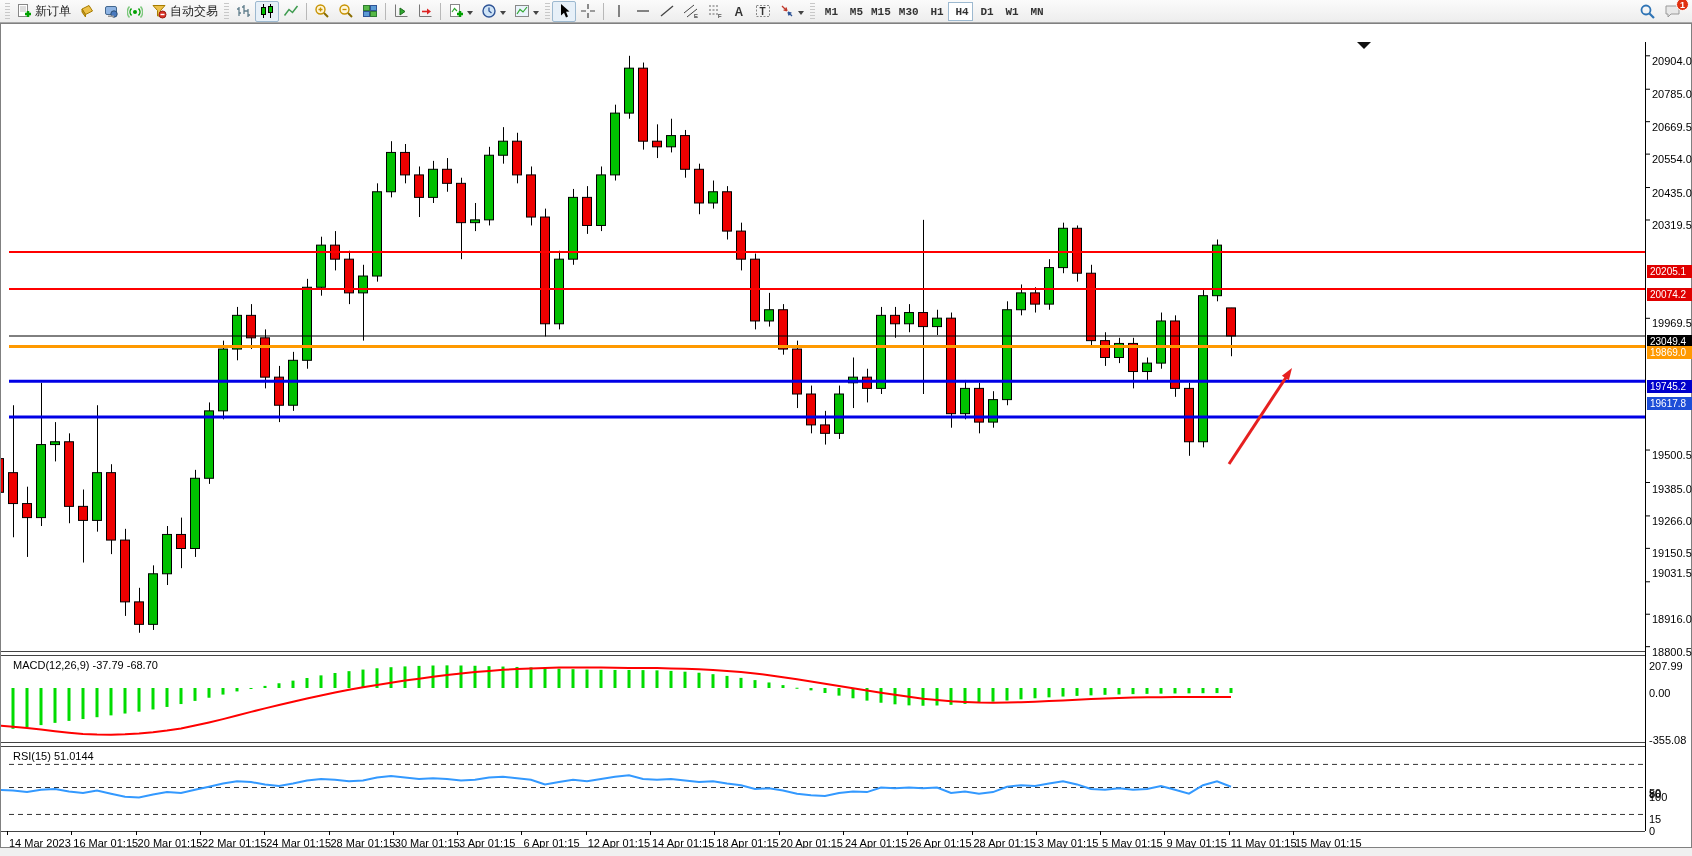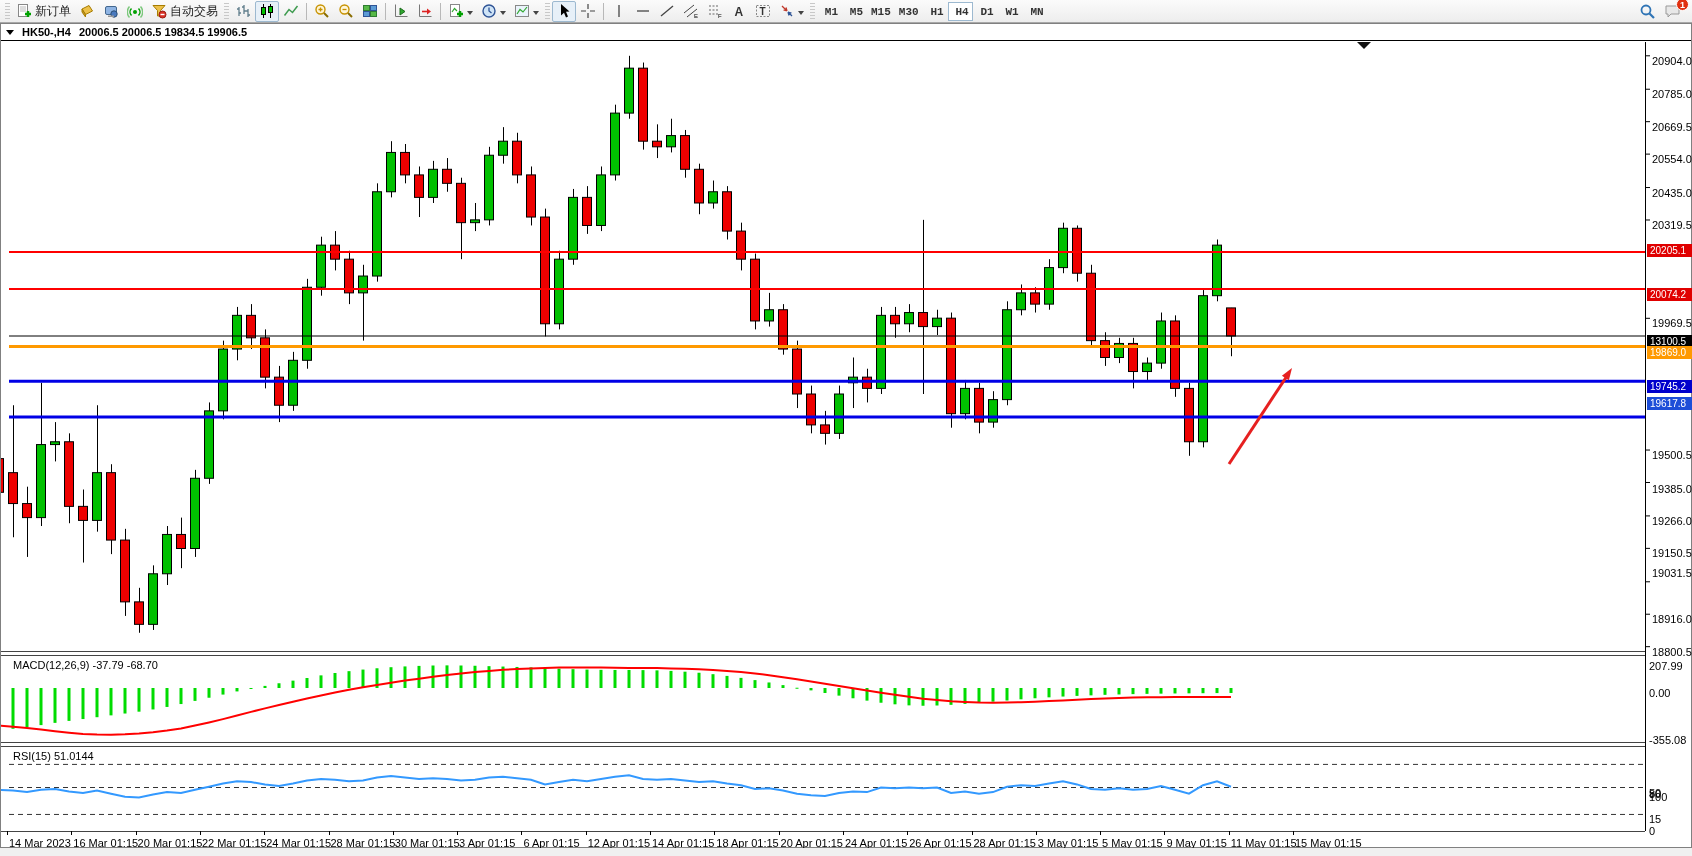--- a/index.html
+++ b/index.html
@@ -249,25 +249,20 @@
       <button class="tb-btn" style="position:relative;">
         <svg class="ic" width="18" height="17">
             <path d="M2 3h13v8H7l-3 3v-3H2z" fill="#E8E8E8" stroke="#999"></path>
           </svg>
         <span class="badge">1</span>
       </button>
     </div>
   </div>
 
   <div id="chart-root">
-    <div id="title-strip">
-      <span class="dd-tri"></span>
-      <span>HK50-,H4</span>
-      <span>20006.5 20006.5 19834.5 19906.5</span>
-    </div>
 
     <svg id="chart-svg" width="1692" height="790">
         <g>
           <line x1="-1.5" y1="366.05056179775283" x2="-1.5" y2="492.4550561797753" stroke="#000000" stroke-width="1"></line>
           <rect x="-6.5" y="416.6123595505618" width="9" height="33.70786516853934" fill="#EE0000" stroke="#000" stroke-width="1"></rect>
           <line x1="12.5" y1="363.2415730337079" x2="12.5" y2="495.2640449438202" stroke="#000000" stroke-width="1"></line>
           <rect x="7.5" y="430.6573033707865" width="9" height="30.898876404494388" fill="#EE0000" stroke="#000" stroke-width="1"></rect>
           <line x1="26.5" y1="444.7022471910112" x2="26.5" y2="514.9269662921348" stroke="#000000" stroke-width="1"></line>
           <rect x="21.5" y="461.5561797752809" width="9" height="14.044943820224773" fill="#EE0000" stroke="#000" stroke-width="1"></rect>
           <line x1="40.5" y1="340.7696629213483" x2="40.5" y2="484.0280898876405" stroke="#000000" stroke-width="1"></line>
@@ -565,23 +560,23 @@
           <line x1="8" y1="722.4" x2="1644" y2="722.4" stroke="#333333" stroke-dasharray="5 4"></line>
           <line x1="8" y1="745.5" x2="1644" y2="745.5" stroke="#333333" stroke-dasharray="5 4"></line>
           <line x1="8" y1="772.45" x2="1644" y2="772.45" stroke="#333333" stroke-dasharray="5 4"></line>
           <polyline points="-2,747.8 12,748.6 26,750.1 40,747.8 54,747.0 68,749.4 82,750.9 96,748.6 110,751.7 124,754.7 138,755.5 152,752.4 166,750.1 180,750.9 194,747.8 208,744.7 222,741.6 236,739.3 250,740.1 264,742.4 278,744.0 292,741.6 306,738.6 320,737.0 334,737.8 348,739.3 362,738.6 376,735.5 390,734.0 404,735.5 418,737.0 432,736.3 446,737.0 460,738.6 474,737.8 488,735.5 502,734.7 516,736.3 530,737.8 544,742.4 558,740.1 572,737.8 586,739.3 600,737.0 614,734.7 628,733.2 642,737.0 656,737.8 670,737.0 684,738.6 698,740.1 712,739.3 726,741.6 740,743.2 754,747.0 768,746.3 782,748.6 796,751.7 810,753.2 824,754.0 838,750.9 852,749.4 866,750.1 880,745.5 894,746.3 908,745.5 922,746.3 936,745.5 950,750.9 964,749.4 978,751.7 992,750.1 1006,744.7 1020,743.2 1034,744.0 1048,741.6 1062,739.3 1076,742.4 1090,747.0 1104,747.8 1118,746.3 1132,747.8 1146,747.0 1160,744.0 1174,747.8 1188,751.7 1202,743.2 1216,739.3 1230,744.7" fill="none" stroke="#3399FF" stroke-width="2"></polyline>
         </g>
         <line x1="1228" y1="422" x2="1286" y2="334" stroke="#E62020" stroke-width="3"></line>
         <polygon points="1291,326 1287.9,338.3 1280.9,333.7" fill="#E62020"></polygon>
         <polygon points="1356,0 1370,0 1363,7" fill="#111"></polygon>
       </svg>
     <div id="labels">
-        <div class="flag" style="left: 1646px; top: 220px; background: rgb(224, 0, 0);">20205.1</div>
+        <div class="flag" style="left: 1646px; top: 241px; background: rgb(224, 0, 0);">20205.1</div>
         <div class="flag" style="left: 1646px; top: 263.893px; background: rgb(224, 0, 0);">20074.2</div>
-        <div class="flag" style="left: 1646px; top: 311px; background: rgb(0, 0, 0);">13100.5</div>
+        <div class="flag" style="left: 1646px; top: 311px; background: rgb(0, 0, 0);">23049.4</div>
         <div class="flag" style="left: 1646px; top: 321.534px; background: rgb(255, 153, 0);">19869.0</div>
         <div class="flag" style="left: 1646px; top: 356.309px; background: rgb(0, 0, 204);">19745.2</div>
         <div class="flag" style="left: 1646px; top: 373px; background: #1d4ed8;">19617.8</div>
         <div class="ax-lbl" style="left: 1651px; top: 30.8034px;">20904.0</div>
         <div class="ax-lbl" style="left: 1651px; top: 64.2303px;">20785.0</div>
         <div class="ax-lbl" style="left: 1651px; top: 96.6742px;">20669.5</div>
         <div class="ax-lbl" style="left: 1651px; top: 129.118px;">20554.0</div>
         <div class="ax-lbl" style="left: 1651px; top: 162.545px;">20435.0</div>
         <div class="ax-lbl" style="left: 1651px; top: 194.989px;">20319.5</div>
         <div class="ax-lbl" style="left: 1651px; top: 293.303px;">19969.5</div>

